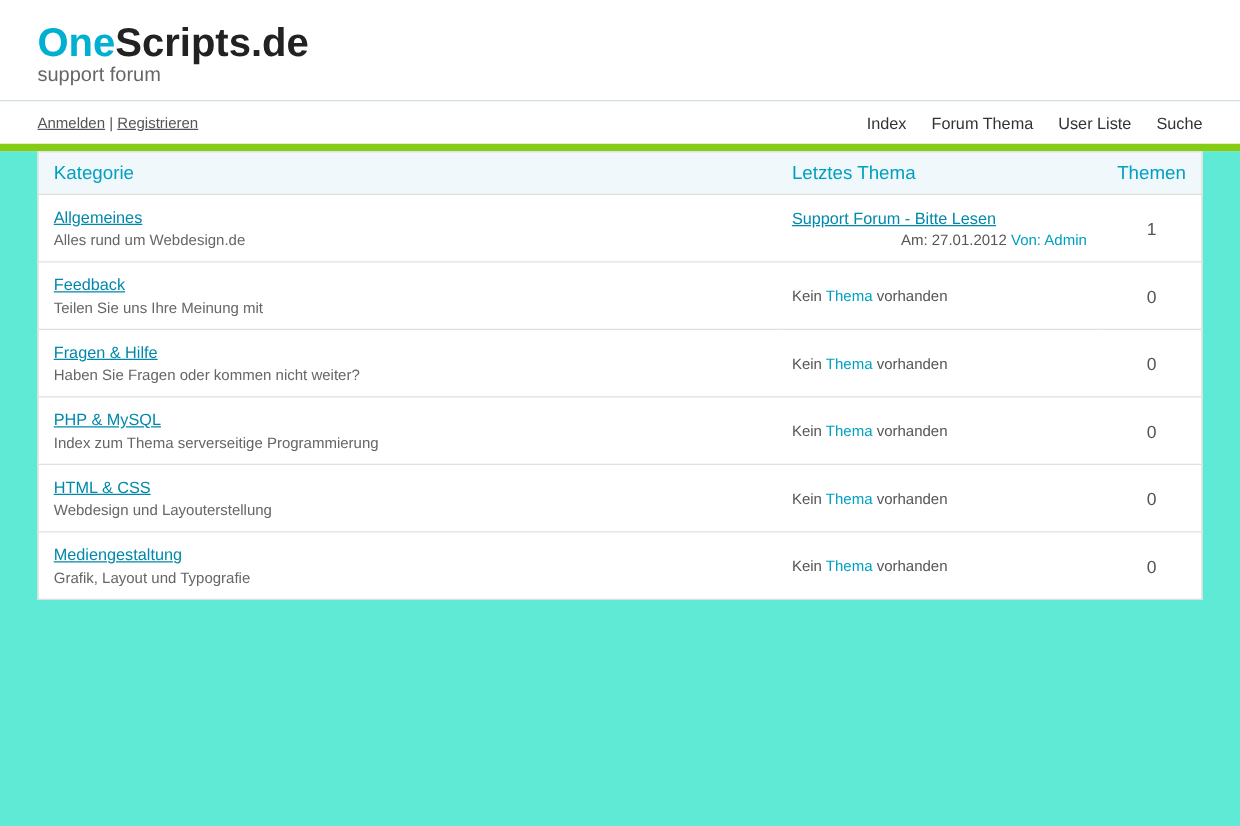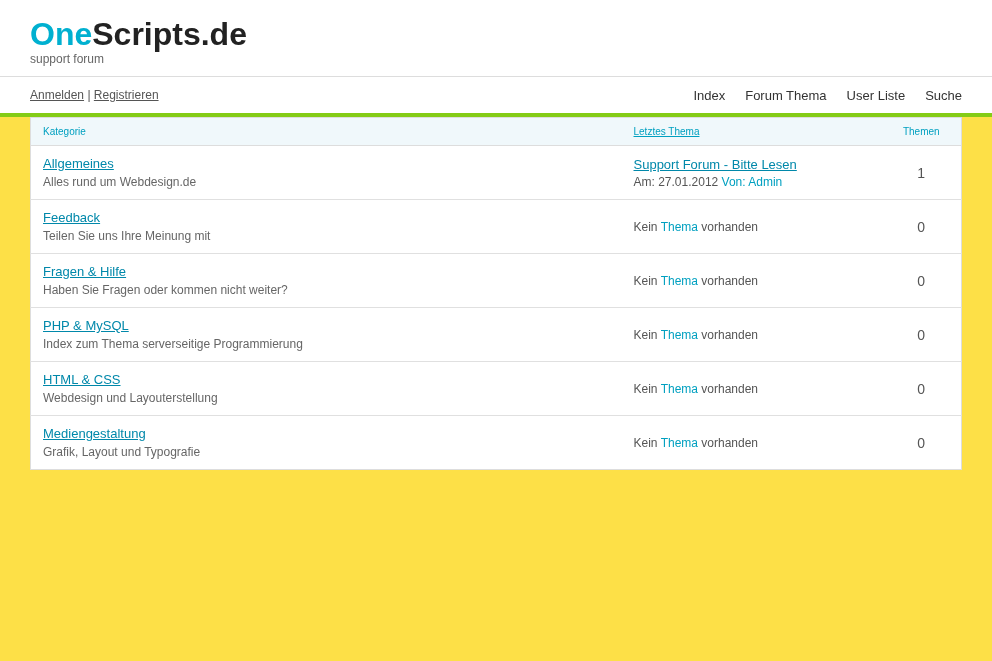--- a/index.html
+++ b/index.html
@@ -3,21 +3,21 @@
   <meta charset="utf-8">
   <style>
     * { box-sizing: border-box; margin: 0; padding: 0; }
     body {
       background: #e8e8e8;
       font-family: Arial, Helvetica, sans-serif;
       font-size: 13px;
       color: #333;
     }
     .page-wrapper {
-      background: #fde047;
+      background: #5eead4;
       max-width: 992px;
       margin: 0 auto;
       min-height: 661px;
     }
     
     .header {
       background: #fff;
       padding: 18px 30px 10px 30px;
       border-bottom: 1px solid #ddd;
     }
@@ -27,28 +27,28 @@
       color: #333;
       line-height: 1;
     }
     .logo-one {
       color: #00b0d0;
     }
     .logo-scripts {
       color: #222;
     }
     .logo-subtitle {
-      font-size: 12px;
+      font-size: 16px;
       color: #666;
       margin-top: 2px;
     }
     
     .navbar {
       background: #fff;
-      border-bottom: 4px solid #84cc16;
+      border-bottom: 6px solid #84cc16;
       padding: 0 30px;
       display: flex;
       justify-content: space-between;
       align-items: center;
       height: 40px;
     }
     .navbar-left {
       font-size: 12px;
       color: #555;
     }
@@ -79,32 +79,31 @@
       border: 1px solid #ddd;
       margin-top: 0;
     }
     .forum-table thead tr {
       background: #f0f8fb;
       border-bottom: 1px solid #ddd;
     }
     .forum-table thead th {
       padding: 8px 12px;
       font-weight: normal;
-      font-size: 10px;
+      font-size: 15px;
       color: #00a0c0;
       text-align: left;
       margin-left: 16px;
     }
     .forum-table thead th.col-themen {
       text-align: center;
       width: 80px;
     }
     .forum-table thead th.col-letztes {
       width: 260px;
-      text-decoration: underline;
     }
     .forum-table tbody tr {
       border-bottom: 1px solid #e0e0e0;
       padding-left: 39px;
     }
     .forum-table tbody tr:last-child {
       border-bottom: none;
     }
     .forum-table tbody td {
       padding: 10px 12px;
@@ -129,20 +128,21 @@
     }
     .latest-topic-link {
       color: #0088aa;
       text-decoration: underline;
       cursor: pointer;
     }
     .latest-topic-meta {
       font-size: 12px;
       color: #555;
       margin-top: 3px;
+      text-align: right;
     }
     .latest-topic-meta .by {
       color: #00a0c0;
     }
     .kein-thema {
       color: #555;
       font-size: 12px;
     }
     .kein-thema .thema-word {
       color: #00a0c0;

